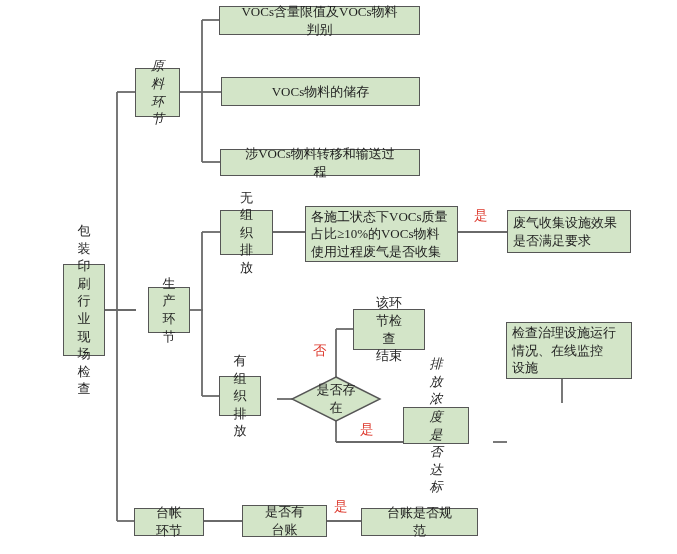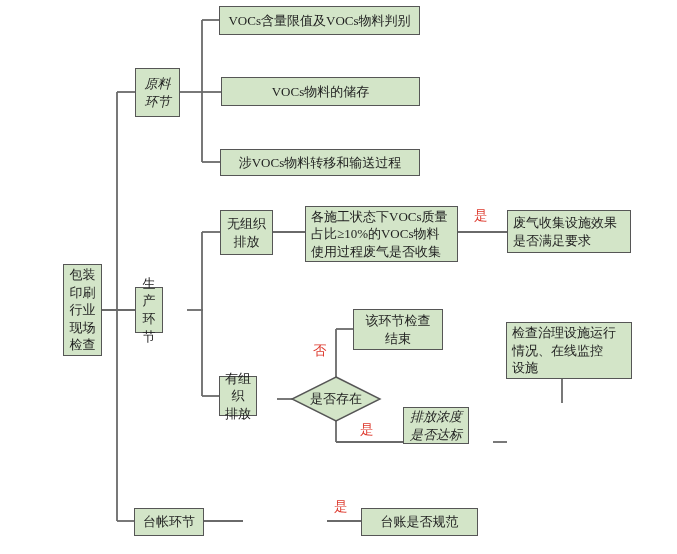--- a/index.html
+++ b/index.html
@@ -14,21 +14,21 @@
   #edges line { stroke:var(--line,#6a6a6a); stroke-width:1.8; }
   #edges polygon { fill:var(--node-fill,#d3e5c8); stroke:var(--node-border,#565656); stroke-width:1.4; }
   .node {
     position:absolute; box-sizing:border-box;
     background:var(--node-fill,#d3e5c8);
     border:1.5px solid var(--node-border,#565656);
     color:var(--text,#1f1f1f);
     font-size:13px; line-height:1.35;
     display:flex; align-items:center; justify-content:center;
     text-align:center; white-space:pre-line;
-    padding:1px 2px;
+    padding:1px 20px;
   }
   .node.align-left { justify-content:flex-start; text-align:left; padding:2px 5px; }
   .node.plain { background:transparent; border:none; }
   .elabel {
     position:absolute;
     color:var(--label-red,#dd382c);
     font-size:13.5px; line-height:1;
   }
 </style>
 </head>
@@ -64,47 +64,48 @@
     <polygon points="336,377 380,399 336,421 292,399"></polygon>
   </svg>
 
   <div class="node" style="left:63px;  top:264px; width:39px;  height:92px;">包装
 印刷
 行业
 现场
 检查</div>
   <div class="node" style="left:135px; top:68px;  width:45px;  height:49px;font-style:italic;">原料
 环节</div>
-  <div class="node" style="left:135px; top:287px; width:28px;  height:46px;">生产
+  <div class="node" style="left:148px; top:287px; width:28px;  height:46px;">生产
 环节</div>
   <div class="node" style="left:134px; top:508px; width:70px;  height:28px;">台帐环节</div>
 
   <div class="node" style="left:219px; top:6px;   width:201px; height:29px;">VOCs含量限值及VOCs物料判别</div>
   <div class="node" style="left:221px; top:77px;  width:199px; height:29px;">VOCs物料的储存</div>
   <div class="node" style="left:220px; top:149px; width:200px; height:27px;">涉VOCs物料转移和输送过程</div>
 
   <div class="node" style="left:220px; top:210px; width:53px;  height:45px;">无组织
 排放</div>
   <div class="node align-left" style="left:305px; top:206px; width:153px; height:56px;">各施工状态下VOCs质量
 占比≥10%的VOCs物料
 使用过程废气是否收集</div>
   <div class="node align-left" style="left:507px; top:210px; width:124px; height:43px;">废气收集设施效果
 是否满足要求</div>
 
   <div class="node" style="left:219px; top:376px; width:38px;  height:40px;">有组织
 排放</div>
   <div class="node plain" style="left:292px; top:377px; width:88px; height:44px;">是否存在</div>
-  <div class="node" style="left:353px; top:309px; width:90px;  height:41px;">该环节检查
+  <div class="node" style="left:353px; top:309px; width:72px;  height:41px;">该环节检查
 结束</div>
   <div class="node" style="left:403px; top:407px; width:66px;  height:37px;font-style:italic;">排放浓度
 是否达标</div>
   <div class="node align-left" style="left:506px; top:322px; width:126px; height:57px;">检查治理设施运行
 情况、在线监控
 设施</div>
 
+  <div class="node" style="left:242px; top:505px; width:85px;  height:32px;">是否有台账</div>
   <div class="node" style="left:361px; top:508px; width:117px;  height:28px;">台账是否规范</div>
 
   <span class="elabel" style="left:474px; top:209px;">是</span>
   <span class="elabel" style="left:313px; top:344px;">否</span>
   <span class="elabel" style="left:360px; top:423px;">是</span>
   <span class="elabel" style="left:334px; top:500px;">是</span>
 
 </div>
 
 </body></html>

